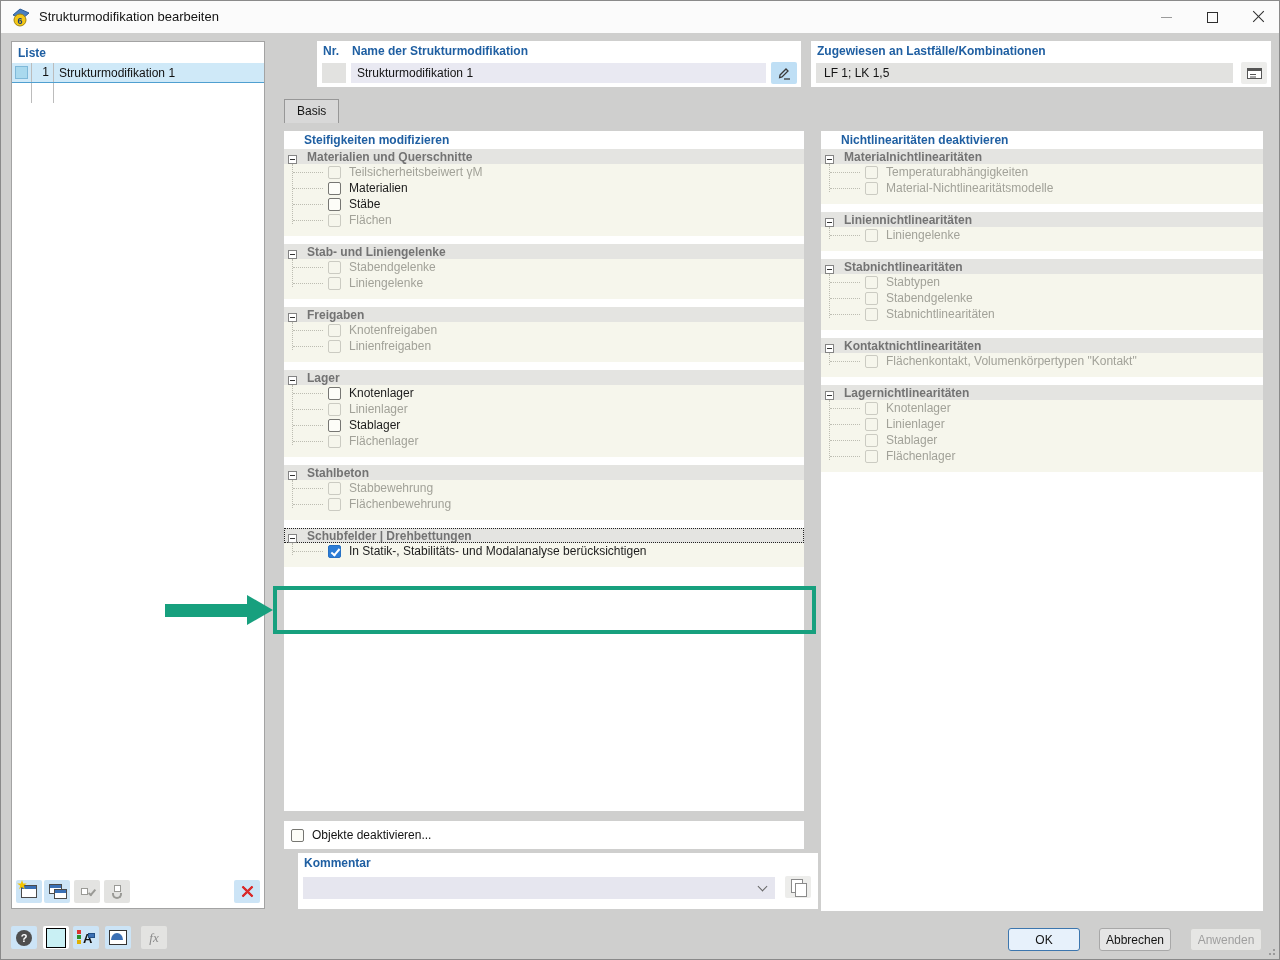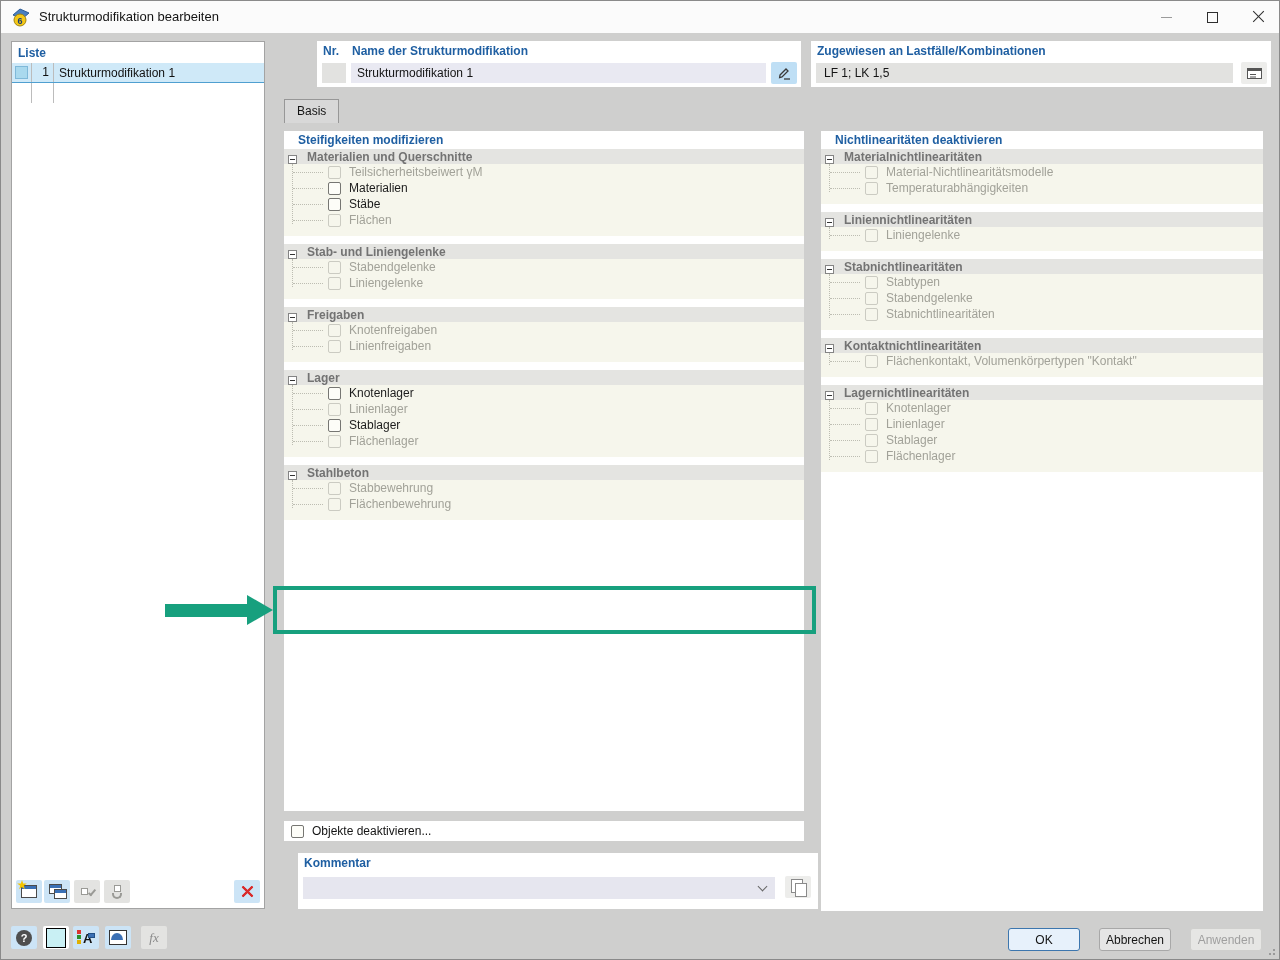--- a/index.html
+++ b/index.html
@@ -42,38 +42,38 @@
   .sq-btn { position:absolute; top:21px; width:26px; height:22px; border-radius:2px; display:flex; align-items:center; justify-content:center; }
   .sq-btn.blue { background:#bfdff5; }
   .sq-btn.gray { background:#ededeb; }
 
   
   .tab { position:absolute; left:283px; top:98px; height:24px; padding:0 12px; background:#d8d8d8;
          border:1px solid #979797; border-bottom:none; font-size:12px; color:#141414; line-height:23px; }
 
   
   .tree-col { position:absolute; background:#fff; overflow:hidden; }
-  .band-header { height:18px; line-height:18px; padding-left:14px; color:#1f5fa2; font-weight:bold; font-size:12px; }
+  .band-header { height:18px; line-height:18px; padding-left:20px; color:#1f5fa2; font-weight:bold; font-size:12px; }
   .tree-group { position:relative; margin-bottom:8px; }
   .group-header { height:15px; background:#e4e4e1; display:flex; align-items:flex-end; font-weight:bold; font-size:12px; color:#737373; }
   .group-header.focused { outline:1px dotted #222; outline-offset:-1px; }
   .expander { width:9px; height:9px; border:1px solid #848484; background:#fff; margin:0 10px 0 4px; position:relative; flex:none; }
   .expander::after { content:''; position:absolute; left:1px; right:1px; top:3px; border-top:1px solid #333; }
   .group-items { background:#f6f6ec; padding-bottom:8px; position:relative; }
   .group-items::before { content:''; position:absolute; left:8px; top:0; bottom:12px; border-left:1px dotted #bdbdb2; }
   .tree-item { height:16px; display:flex; align-items:center; position:relative; font-size:12px; color:#1c1c1c; padding-left:44px; }
   .tree-item::before { content:''; position:absolute; left:9px; width:30px; top:8px; border-top:1px dotted #bdbdb2; }
   .cb { width:13px; height:13px; border:1px solid #767672; border-radius:2px; background:#fdfdf8; margin-right:8px; flex:none; position:relative; }
   .tree-item.disabled { color:#a2a299; }
   .tree-item.disabled .cb { border-color:#cbcbc2; background:transparent; }
   .cb.checked { background:#2b7cd6; border-color:#2670c4; }
   .cb.checked::after { content:''; position:absolute; left:4px; top:1px; width:3px; height:7px; border:solid #fff; border-width:0 2px 2px 0; transform:rotate(40deg); }
 
   
-  .objekte-band { position:absolute; left:283px; top:820px; width:520px; height:20px; background:#fff; display:flex; align-items:center; font-size:12px; color:#141414; }
+  .objekte-band { position:absolute; left:283px; top:820px; width:520px; height:28px; background:#fff; display:flex; align-items:center; font-size:12px; color:#141414; }
   .objekte-band .cb { margin-left:7px; }
   .comment-group { position:absolute; left:283px; top:852px; width:520px; height:56px; background:#fff;margin-left:14px; }
   .combo { position:absolute; left:5px; top:24px; width:472px; height:22px; background:#e6e6ef; }
   .chev { position:absolute; right:9px; top:6px; width:7px; height:7px; border-right:1.4px solid #666; border-bottom:1.4px solid #666; transform:rotate(45deg); }
 
   
   .btn { position:absolute; top:927px; width:72px; height:23px; border-radius:3px; font-size:12px;
          display:flex; align-items:center; justify-content:center; color:#141414; }
   .btn.ok { background:#e7f1fb; border:1px solid #3c76ae; }
   .btn.cancel { background:#e5e5e5; border:1px solid #a8a8a8; }
@@ -325,39 +325,51 @@
           <div class="tree-item disabled">
             <span class="cb"></span>
             <span class="item-label">Stabbewehrung</span>
           </div>
           <div class="tree-item disabled">
             <span class="cb"></span>
             <span class="item-label">Flächenbewehrung</span>
           </div>
         </div>
       </div>
+      <div class="tree-group">
+        <div class="group-header focused">
+          <span class="expander"></span>
+          <span class="group-title">Schubfelder | Drehbettungen</span>
+        </div>
+        <div class="group-items">
+          <div class="tree-item">
+            <span class="cb checked"></span>
+            <span class="item-label">In Statik-, Stabilitäts- und Modalanalyse berücksichtigen</span>
+          </div>
+        </div>
+      </div>
     </div>
 </div>
 
 <div class="tree-col" style="left:820px; top:130px; width:442px; height:780px;">
   <div class="band-header">Nichtlinearitäten deaktivieren</div>
   <div id="right-groups">
       <div class="tree-group">
         <div class="group-header">
           <span class="expander"></span>
           <span class="group-title">Materialnichtlinearitäten</span>
         </div>
         <div class="group-items">
           <div class="tree-item disabled">
             <span class="cb"></span>
+            <span class="item-label">Temperaturabhängigkeiten</span>
+          </div>
+          <div class="tree-item disabled">
+            <span class="cb"></span>
             <span class="item-label">Material-Nichtlinearitätsmodelle</span>
-          </div>
-          <div class="tree-item disabled">
-            <span class="cb"></span>
-            <span class="item-label">Temperaturabhängigkeiten</span>
           </div>
         </div>
       </div>
       <div class="tree-group">
         <div class="group-header">
           <span class="expander"></span>
           <span class="group-title">Liniennichtlinearitäten</span>
         </div>
         <div class="group-items">
           <div class="tree-item disabled">

